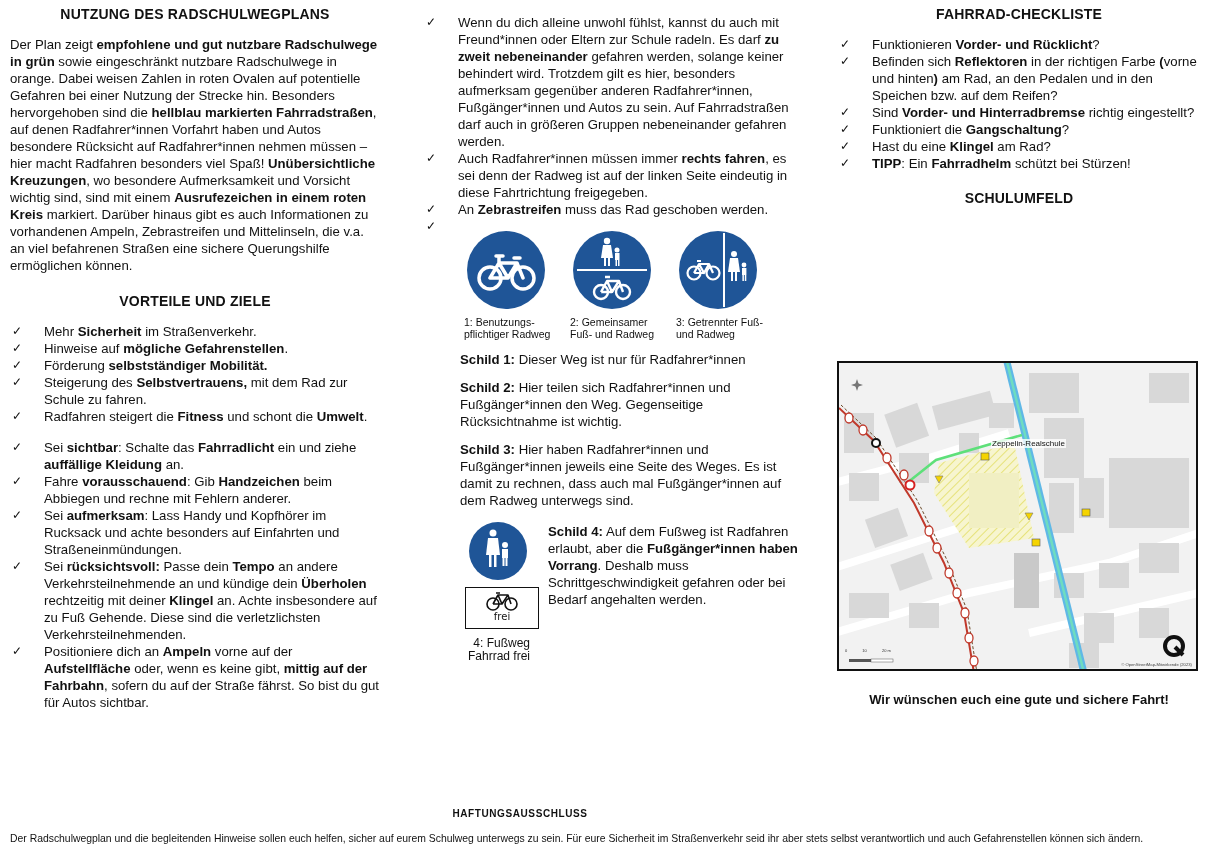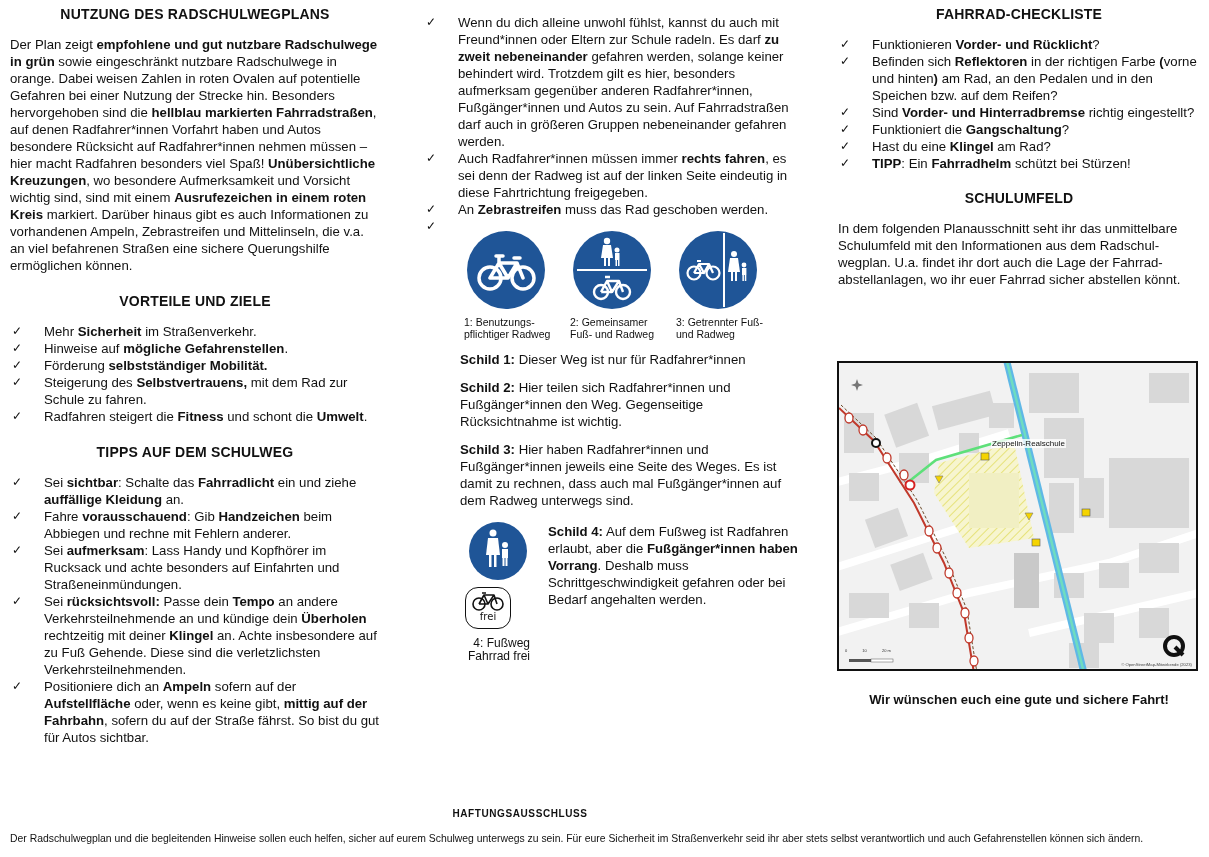--- a/index.html
+++ b/index.html
@@ -41,27 +41,26 @@
 
   <h2 style="margin-top:19px;">VORTEILE UND ZIELE</h2>
   <ul class="check" style="margin-top:14px;">
       <li><span class="ck">✓</span><span>Mehr </span><b>Sicherheit</b><span> im Straßenverkehr.</span></li>
       <li><span class="ck">✓</span><span>Hinweise auf </span><b>mögliche Gefahrenstellen</b><span>.</span></li>
       <li><span class="ck">✓</span><span>Förderung </span><b>selbstständiger Mobilität.</b></li>
       <li><span class="ck">✓</span><span>Steigerung des </span><b>Selbstvertrauens,</b><span> mit dem Rad zur Schule zu fahren.</span></li>
       <li><span class="ck">✓</span><span>Radfahren steigert die </span><b>Fitness</b><span> und schont die </span><b>Umwelt</b><span>.</span></li>
     </ul>
 
-  <h2 style="margin-top:19px;">TIPPS AUF DEM SCHULWEG</h2>
   <ul class="check" style="margin-top:14px;">
       <li><span class="ck">✓</span><span>Sei </span><b>sichtbar</b><span>: Schalte das </span><b>Fahrradlicht</b><span> ein und ziehe </span><b>auffällige Kleidung</b><span> an.</span></li>
       <li><span class="ck">✓</span><span>Fahre </span><b>vorausschauend</b><span>: Gib </span><b>Handzeichen</b><span> beim Abbiegen und rechne mit Fehlern anderer.</span></li>
       <li><span class="ck">✓</span><span>Sei </span><b>aufmerksam</b><span>: Lass Handy und Kopfhörer im Rucksack und achte besonders auf Einfahrten und Straßeneinmündungen.</span></li>
       <li><span class="ck">✓</span><span>Sei </span><b>rücksichtsvoll:</b><span> Passe dein </span><b>Tempo</b><span> an andere Verkehrsteilnehmende an und kündige dein </span><b>Überholen</b><span> rechtzeitig mit deiner </span><b>Klingel</b><span> an. Achte insbesondere auf zu Fuß Gehende. Diese sind die verletzlichsten Verkehrsteilnehmenden.</span></li>
-      <li><span class="ck">✓</span><span>Positioniere dich an </span><b>Ampeln</b><span> sofern auf der </span><b>Aufstellfläche</b><span> oder, wenn es keine gibt, </span><b>mittig auf der Fahrbahn</b><span>, sofern du auf der Straße fährst. So bist du gut für Autos sichtbar.</span></li>
+      <li><span class="ck">✓</span><span>Positioniere dich an </span><b>Ampeln</b><span> vorne auf der </span><b>Aufstellfläche</b><span> oder, wenn es keine gibt, </span><b>mittig auf der Fahrbahn</b><span>, sofern du auf der Straße fährst. So bist du gut für Autos sichtbar.</span></li>
     </ul>
 </div>
 
 <div class="col" id="col2">
   <ul class="check" style="margin-top:14px;">
       <li><span class="ck">✓</span><span>Wenn du dich alleine unwohl fühlst, kannst du auch mit Freund*innen oder Eltern zur Schule radeln. Es darf </span><b>zu zweit nebeneinander</b><span> gefahren werden, solange keiner behindert wird. Trotzdem gilt es hier, besonders aufmerksam gegenüber anderen Radfahrer*innen, Fußgänger*innen und Autos zu sein. Auf Fahrradstraßen darf auch in größeren Gruppen nebeneinander gefahren werden.</span></li>
       <li><span class="ck">✓</span><span>Auch Radfahrer*innen müssen immer </span><b>rechts fahren</b><span>, es sei denn der Radweg ist auf der linken Seite eindeutig in diese Fahrtrichtung freigegeben.</span></li>
       <li><span class="ck">✓</span><span>An </span><b>Zebrastreifen</b><span> muss das Rad geschoben werden.</span></li>
       <li><span class="ck">✓</span></li>
     </ul>
@@ -138,21 +137,21 @@
           <circle cx="25" cy="12" r="3.5"></circle>
             <path d="M20 17 L30 17 L32 34 L18 34 Z"></path>
             <rect x="21" y="34" width="2.5" height="12"></rect>
             <rect x="26" y="34" width="2.5" height="12"></rect>
           <circle cx="37" cy="24" r="3"></circle>
             <rect x="34" y="28" width="6" height="9"></rect>
             <rect x="34.5" y="37" width="2" height="8"></rect>
             <rect x="37.5" y="37" width="2" height="8"></rect>
         </g>
       </svg>
-      <div style="margin-top:6px;margin-left:-1px;width:46px;height:42px;border:1.5px solid #111;border-radius:13px;box-sizing:border-box;text-align:center;">
+      <div style="margin-top:6px;margin-left:-1px;width:74px;height:42px;border:1.5px solid #111;border-radius:0;box-sizing:border-box;text-align:center;">
         <svg width="34" height="20" viewBox="0 0 34 20" style="display:block;margin:3px auto 0">
           <g stroke="#111" stroke-width="1.6" fill="none" stroke-linejoin="round">
             <circle cx="8" cy="13" r="6"></circle>
               <circle cx="26" cy="13" r="6"></circle>
             <path d="M8 13 L13 4 L23 4 L26 13 M13 4 L17 13 L23 4 M17 13 L8 13 M11 2 L15 2"></path>
           </g>
         </svg>
         <div style="font-family:'DejaVu Sans',sans-serif;font-size:10px;line-height:12px;">frei</div>
       </div>
       <div class="cap">4: Fußweg Fahrrad frei</div>
@@ -166,21 +165,20 @@
   <ul class="check" style="margin-top:14px;">
       <li><span class="ck">✓</span><span>Funktionieren </span><b>Vorder- und Rücklicht</b><span>?</span></li>
       <li><span class="ck">✓</span><span>Befinden sich </span><b>Reflektoren</b><span> in der richtigen Farbe </span><b>(</b><span>vorne und hinten</span><b>)</b><span> am Rad, an den Pedalen und in den Speichen bzw. auf dem Reifen?</span></li>
       <li><span class="ck">✓</span><span>Sind </span><b>Vorder- und Hinterradbremse</b><span> richtig eingestellt?</span></li>
       <li><span class="ck">✓</span><span>Funktioniert die </span><b>Gangschaltung</b><span>?</span></li>
       <li><span class="ck">✓</span><span>Hast du eine </span><b>Klingel</b><span> am Rad?</span></li>
       <li><span class="ck">✓</span><b>TIPP</b><span>: Ein </span><b>Fahrradhelm</b><span> schützt bei Stürzen!</span></li>
     </ul>
 
   <h2 style="margin-top:18px;">SCHULUMFELD</h2>
-  <p style="margin-top:14px;">In dem folgenden Planausschnitt seht ihr das unmittelbare Schulumfeld mit den Informationen aus dem Radschul-wegplan. U.a. findet ihr dort auch die Lage der Fahrrad-abstellanlagen, wo ihr euer Fahrrad sicher abstellen könnt.</p>
 </div>
 
 <div class="map">
   <svg width="357" height="306" viewBox="0 0 357 306">
     <rect width="357" height="306" fill="#f2f2f2"></rect>
 
     <g stroke="#ffffff" stroke-width="8" fill="none">
       <path d="M-5 120 L90 95 L170 70"></path>
       <path d="M-5 270 L130 230 L270 200 L360 170"></path>
       <path d="M-5 205 L120 165"></path>

